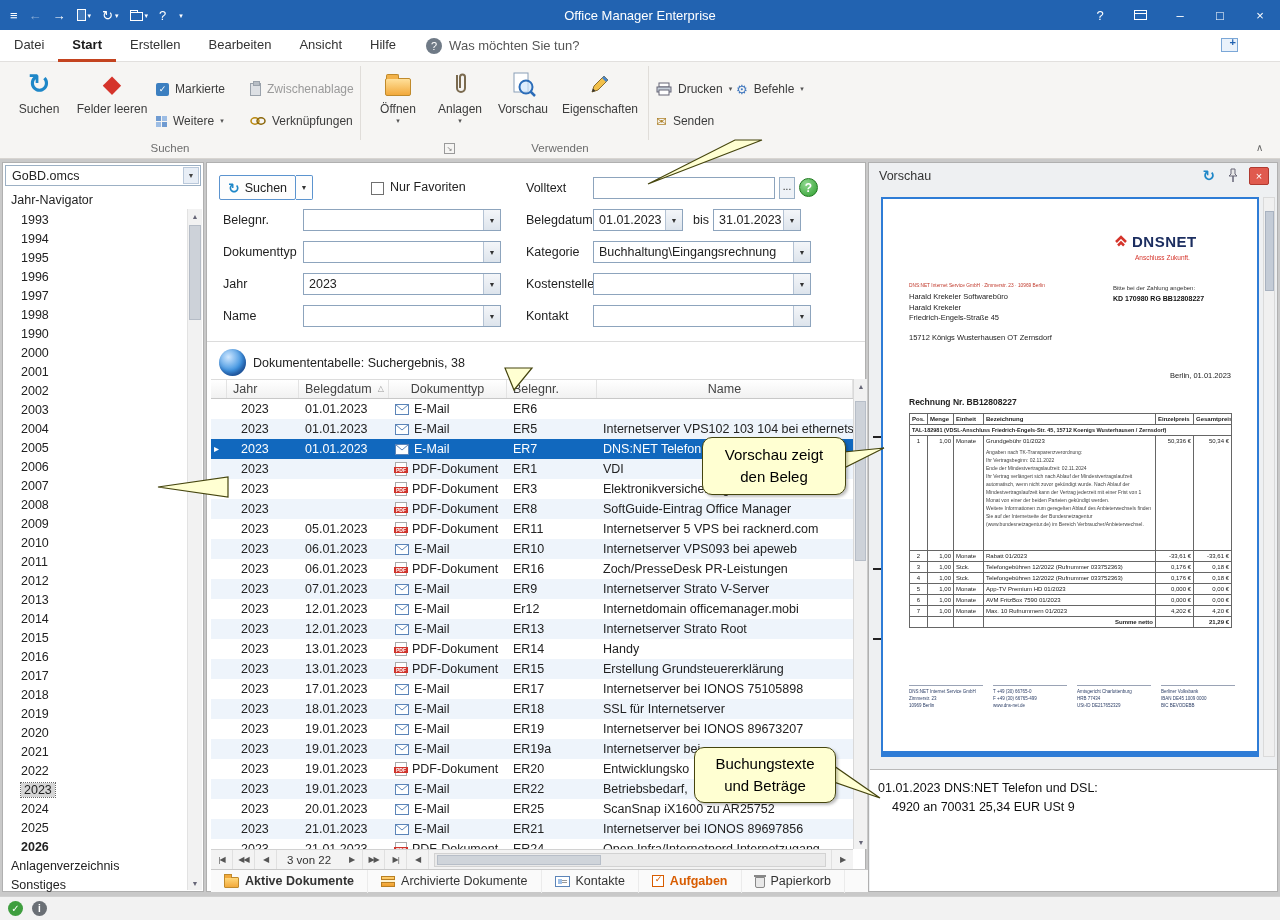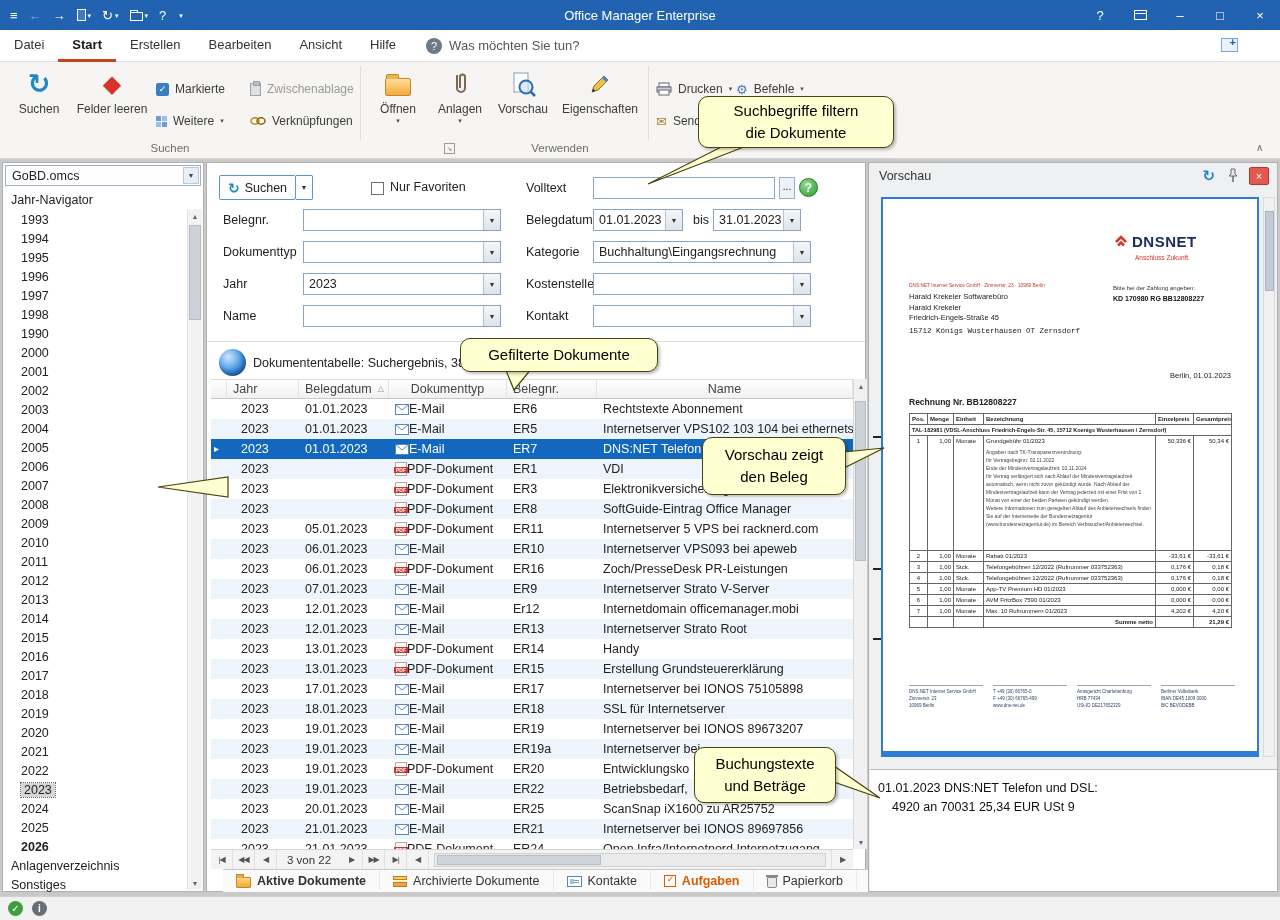--- a/index.html
+++ b/index.html
@@ -93,34 +93,34 @@
 .gh-cell{border-right:1px solid #e3e3e3;padding-left:6px;line-height:18px;overflow:hidden;position:relative}
 .gh-cell .sort{position:absolute;right:4px;top:0;font-size:8px;color:#999}
 .gbody{position:absolute;left:4px;top:236px;width:642px;height:450px;overflow:hidden}
 .grow{display:flex;height:20px;line-height:20px}
 .grow.alt{background:#eef4fb}
 .grow.sel{background:#1168be;color:#fff}
 .gc{overflow:hidden;white-space:nowrap;padding-left:6px}
 .w0{width:16px;padding-left:3px;font-size:10px}
 .w1{width:72px;padding-left:14px}
 .w2{width:90px}
-.w3{width:118px;display:flex;align-items:center;}
+.w3{width:118px;display:flex;align-items:center;gap:5px}
 .w4{width:90px}
 .w5{width:256px}
 .cicon{display:inline-flex;align-items:center}
 .pdfico{width:12px;height:14px;background:#fff;border:1px solid #aaa;position:relative;display:inline-block}
 .pdfico::after{content:"PDF";position:absolute;left:-2px;right:-2px;top:4px;background:#d0342c;color:#fff;font-size:5px;font-weight:bold;text-align:center;line-height:6px}
 .vscroll{position:absolute;left:646px;top:216px;width:14px;height:470px;background:#f1f1f1;border-left:1px solid #d9d9d9}
 .vthumb{position:absolute;left:1px;top:22px;width:11px;height:160px;background:#cdd2d9;border:1px solid #b7bec8}
 .pager{position:absolute;left:4px;top:686px;width:642px;height:20px;background:#f3f3f3;border-top:1px solid #d2d2d2;display:flex;align-items:center;color:#555}
 .pgb{min-width:22px;height:19px;border-right:1px solid #e0e0e0;display:flex;align-items:center;justify-content:center;font-size:8px;letter-spacing:-1px;padding:0 2px}
 .pgt{padding:0 10px;font-size:11.5px;color:#333}
 .hscroll{flex:1;height:14px;margin:0 5px;background:#eaeaea;border:1px solid #d2d2d2;position:relative}
 .hthumb{position:absolute;left:2px;top:1px;width:42%;height:10px;background:#cfd4da;border:1px solid #b7bec8}
-.btabs{position:absolute;left:16px;top:706px;width:658px;height:23px;background:#fafafa;border-top:1px solid #c9c9c9;display:flex;align-items:center}
+.btabs{position:absolute;left:4px;top:706px;width:658px;height:23px;background:#fafafa;border-top:1px solid #c9c9c9;display:flex;align-items:center}
 .btab{display:flex;align-items:center;gap:6px;padding:0 13px;height:23px;color:#333;border-right:1px solid #ebebeb}
 .btab.act{font-weight:bold}
 .btab.hot{color:#d85c00;font-weight:bold}
 .ti{display:inline-block;position:relative}
 .ti-folder{width:15px;height:11px;background:linear-gradient(#ffd77a,#f2a93b);border:1px solid #c08a2b;border-radius:1px;margin-top:2px}
 .ti-folder::before{content:"";position:absolute;left:-1px;top:-4px;width:6px;height:3px;background:#f2a93b;border:1px solid #c08a2b;border-bottom:none}
 .ti-archive{width:14px;height:11px;background:linear-gradient(#ffcf6e,#ef9f2e);border:1px solid #b97f22}
 .ti-archive::before{content:"";position:absolute;left:-1px;right:-1px;top:2px;height:2px;background:#fff3d0;border-top:1px solid #b97f22;border-bottom:1px solid #b97f22}
 .ti-contacts{width:15px;height:11px;background:#fff;border:1px solid #5b84b8}
 .ti-contacts::before{content:"";position:absolute;left:2px;top:2px;width:4px;height:5px;background:#9fc0e8}
@@ -453,21 +453,20 @@
           <div class="gc w3">
             <span class="cicon">
               <svg width="14" height="11" viewBox="0 0 14 11">
                 <rect x="0.5" y="0.5" width="13" height="10" fill="#fdfefe" stroke="#5b84b8"></rect>
                 <path d="M0.5 0.5 L7 6 L13.5 0.5" fill="none" stroke="#5b84b8"></path>
               </svg>
             </span>
             <span>E-Mail</span>
           </div>
           <div class="gc w4">ER6</div>
-          <div class="gc w5">Rechtstexte Abonnement</div>
         </div>
         <div class="grow alt">
           <div class="gc w0"></div>
           <div class="gc w1">2023</div>
           <div class="gc w2">01.01.2023</div>
           <div class="gc w3">
             <span class="cicon">
               <svg width="14" height="11" viewBox="0 0 14 11">
                 <rect x="0.5" y="0.5" width="13" height="10" fill="#fdfefe" stroke="#5b84b8"></rect>
                 <path d="M0.5 0.5 L7 6 L13.5 0.5" fill="none" stroke="#5b84b8"></path>
@@ -837,21 +836,21 @@
             <path d="M5 12.5 L8 9.5 L11 12.5" stroke="#d5342b" stroke-width="2.5" fill="none"></path>
           </svg>
         <span class="logo-main">DNSNET</span>
       </div>
       <div class="logo-sub">Anschluss Zukunft.</div>
       <div class="sender">DNS:NET Internet Service GmbH · Zimmerstr. 23 · 10969 Berlin</div>
       <div class="recipient" id="inv-recipient">
           <div>Harald Krekeler Softwarebüro</div>
           <div>Harald Krekeler</div>
           <div>Friedrich-Engels-Straße 45</div>
-          <div style="margin-top: 2px; font-family: Liberation Mono, monospace;">15712 Königs Wusterhausen OT Zernsdorf</div>
+          <div style="margin-top: 9px;">15712 Königs Wusterhausen OT Zernsdorf</div>
         </div>
       <div class="paynote">Bitte bei der Zahlung angeben:</div>
       <div class="payref">KD 170980 RG BB12808227</div>
       <div class="citydate">Berlin, 01.01.2023</div>
       <div class="invno">Rechnung Nr. BB12808227</div>
       <div class="invtab">
           <table id="inv-table">
             <colgroup>
               <col style="width:18px">
               <col style="width:26px">
@@ -965,27 +964,24 @@
   </div>
 
   <div class="abs statusbar">
     <span class="st-ok">✓</span>
     <span class="st-info">i</span>
   </div>
 
   <svg class="tail" style="left:640px;top:136px" width="130" height="54">
       <polygon points="95,4 122,4 8,48"></polygon>
     </svg>
-  <div class="callout" style="left:698px;top:96px;width:196px;height:52px">Suchbegriffe filtern
-die Dokumente</div>
 
   <svg class="tail" style="left:498px;top:366px" width="40" height="28">
       <polygon points="7,2 34,2 16,24"></polygon>
     </svg>
-  <div class="callout" style="left:460px;top:338px;width:198px;height:34px">Gefilterte Dokumente</div>
 
   <svg class="tail" style="left:154px;top:474px" width="78" height="26">
       <polygon points="74,3 74,23 4,13"></polygon>
     </svg>
 
   <svg class="tail" style="left:840px;top:442px" width="48" height="30">
       <polygon points="4,10 4,26 44,6"></polygon>
     </svg>
   <div class="callout" style="left:702px;top:437px;width:144px;height:58px">Vorschau zeigt
 den Beleg</div>

